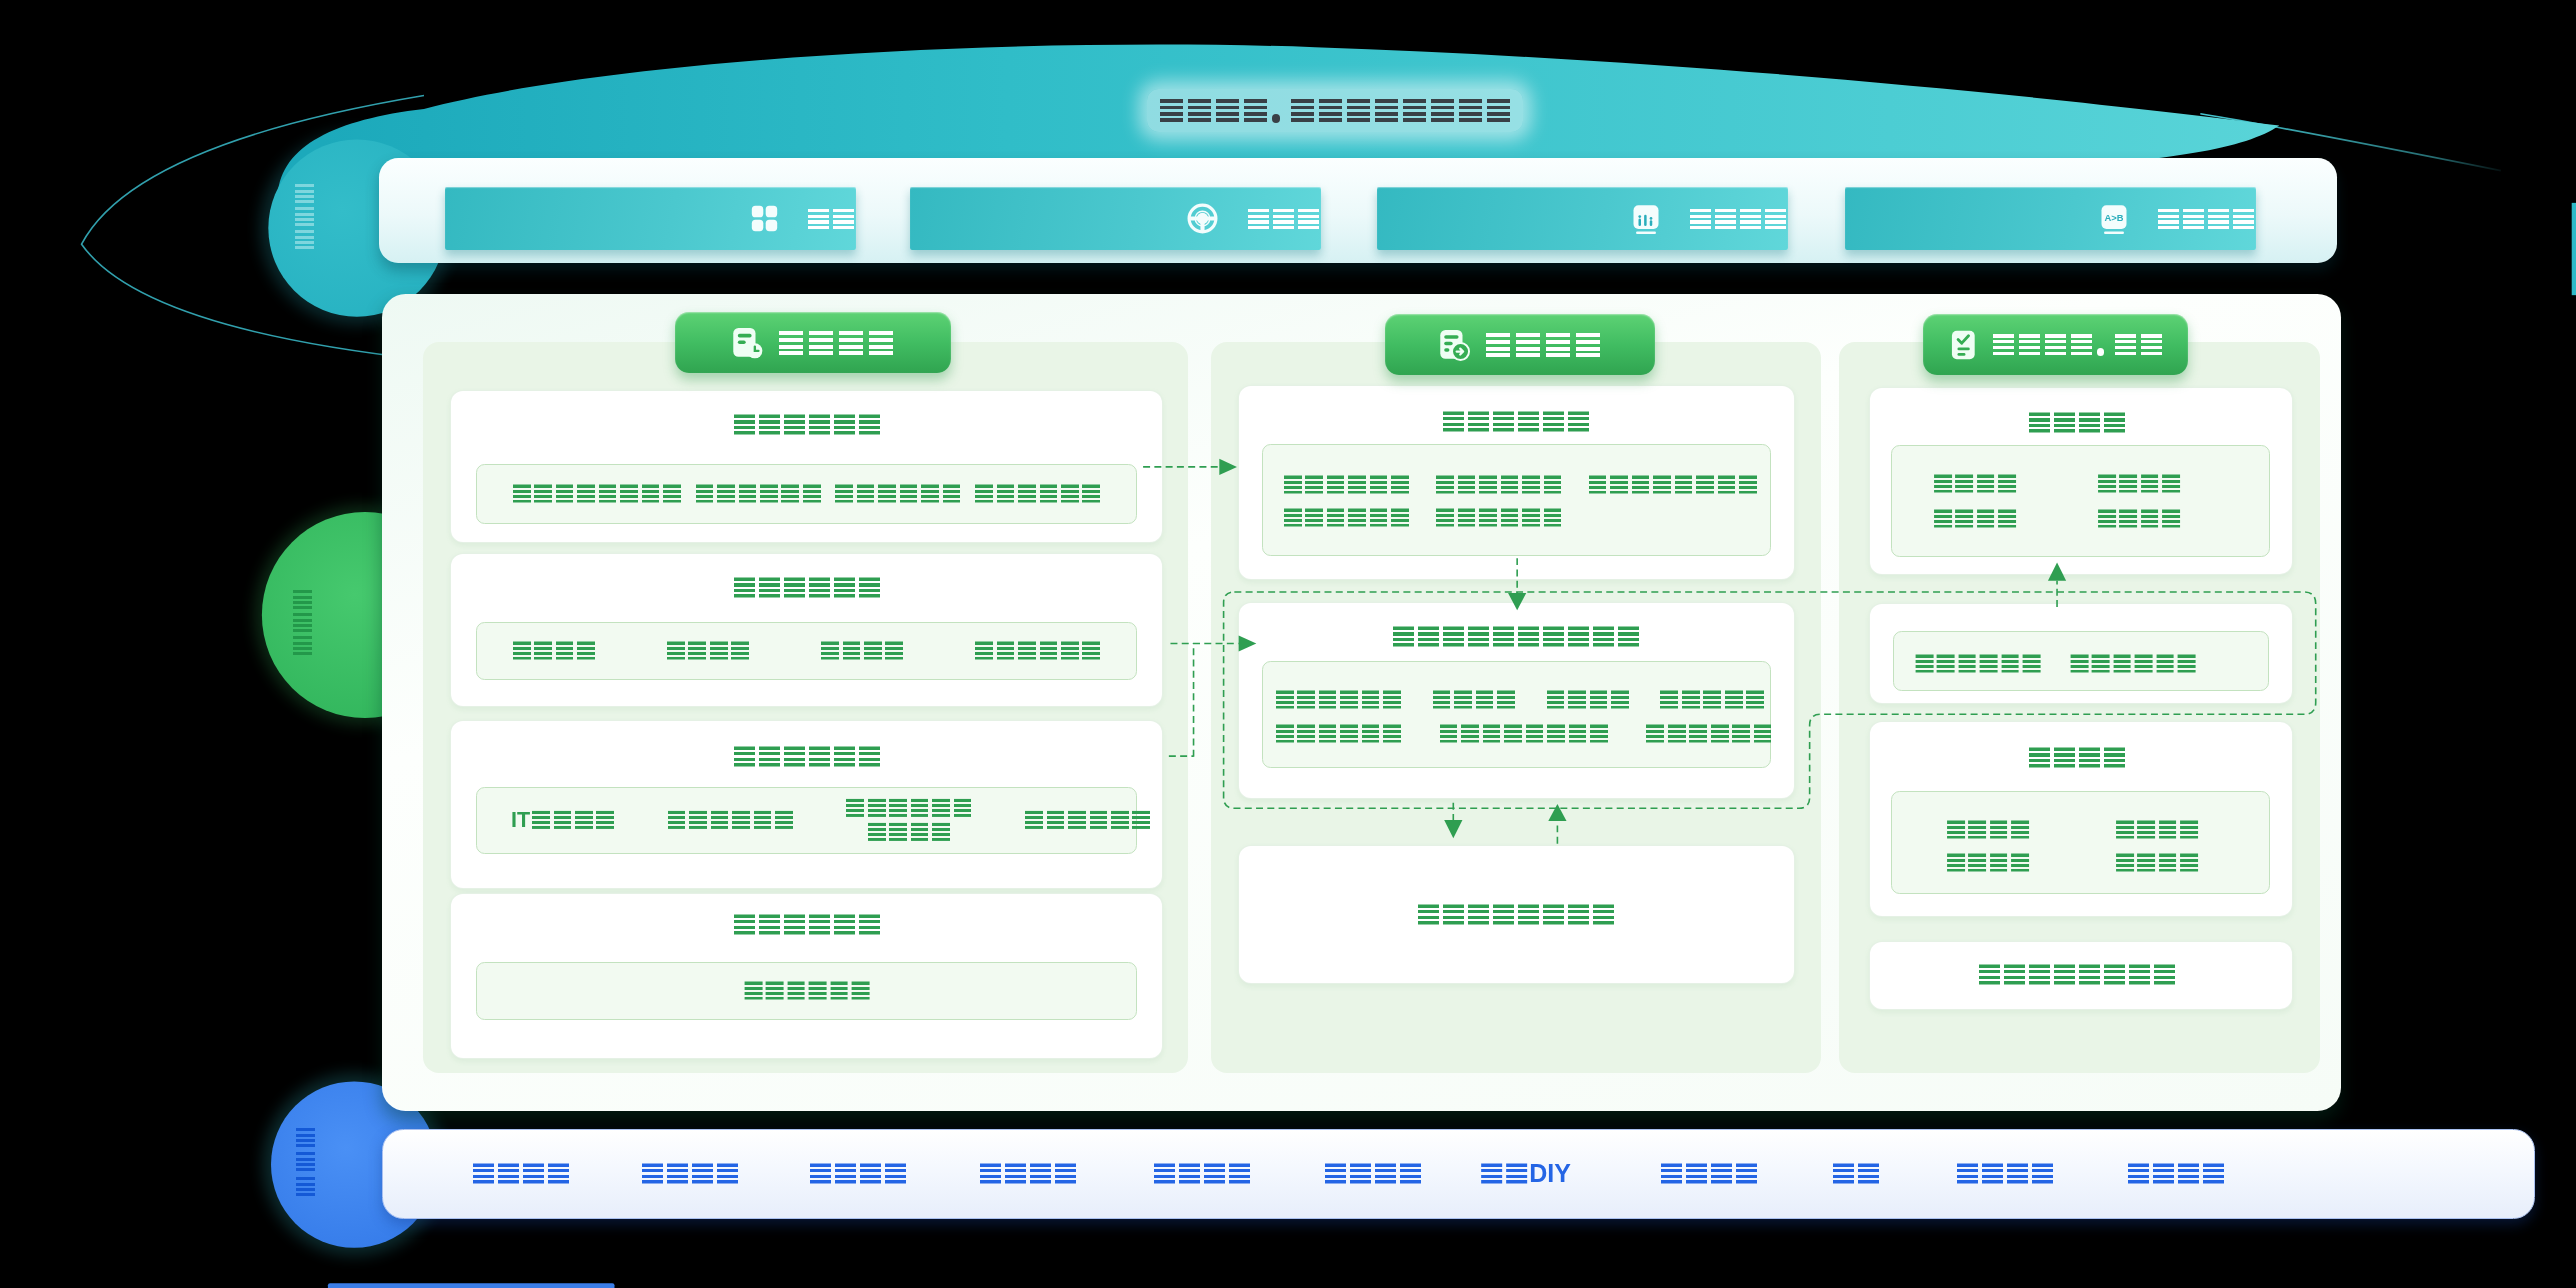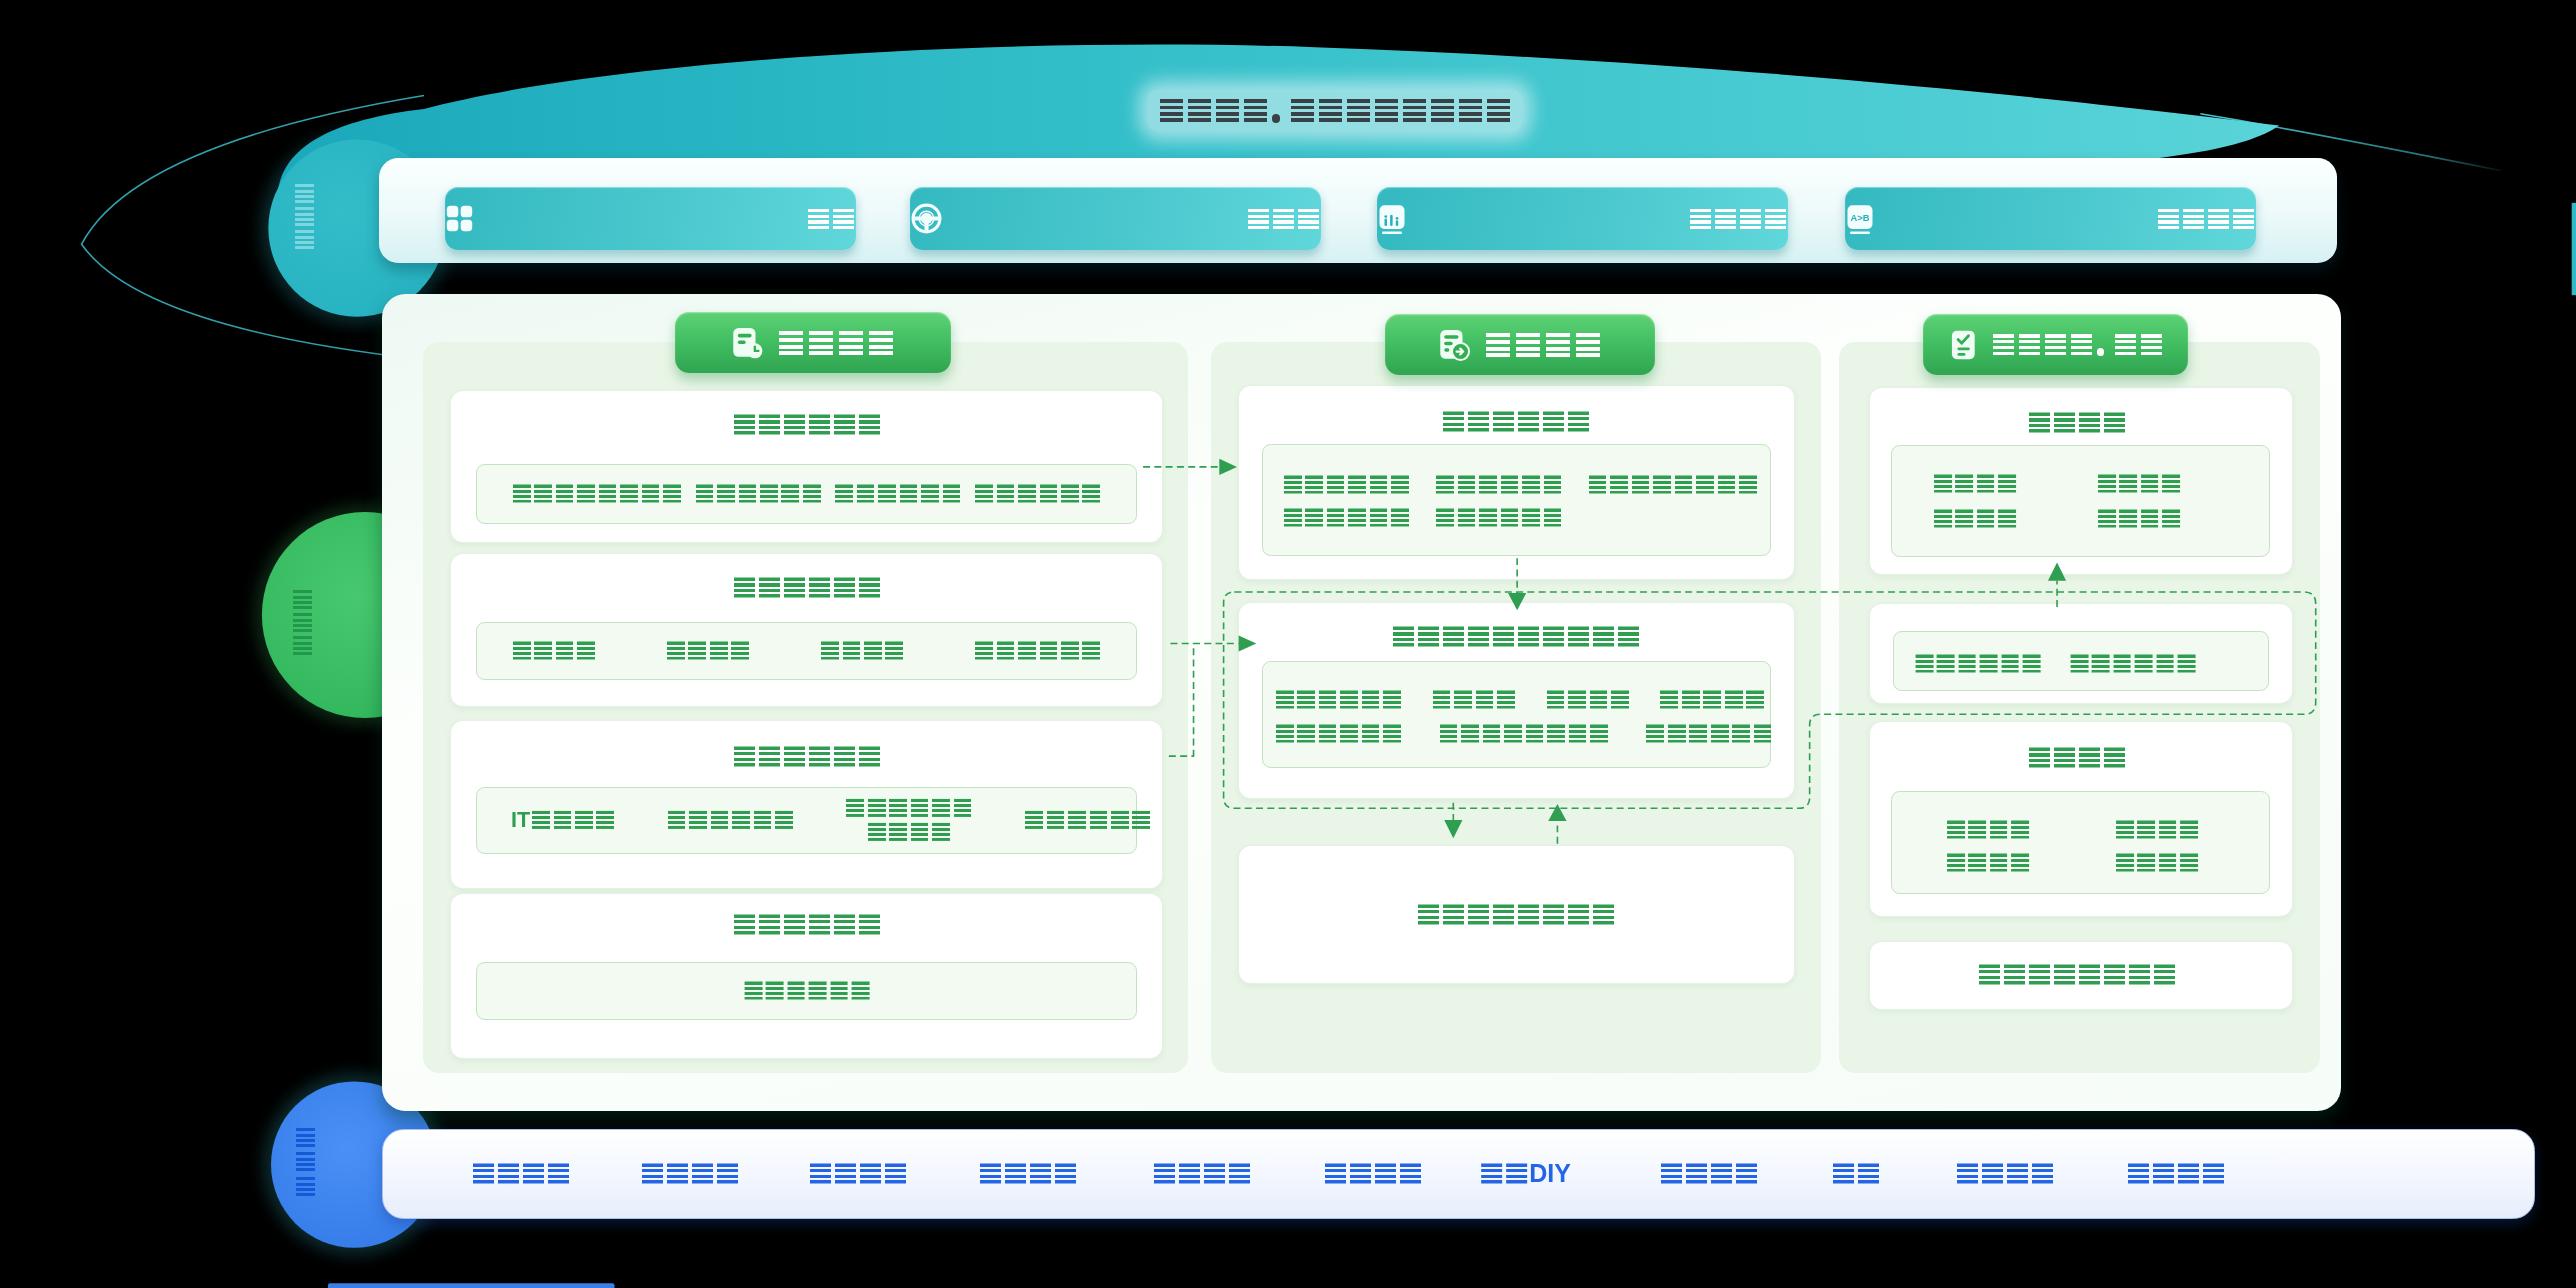--- a/index.html
+++ b/index.html
@@ -21,24 +21,24 @@
 .headline i.pt{--c:#394046}
 
 .vch{position:absolute;z-index:3;font-size:23.6px}
 .lt i{--c:rgba(236,255,255,.42)}
 .lg i{--c:#23984a}
 .lb i{--c:#1459d6}
 
 .navbox{position:absolute;left:379px;top:158px;width:1958px;height:105px;z-index:4;
   border-radius:19.3px;background:linear-gradient(180deg,#fbffff 0%,#ecf9fa 55%,#d6f1f3 100%);
   box-shadow:0 7.5px 14px rgba(5,60,70,.32)}
-.nbtn{position:absolute;top:187px;width:411px;height:63px;z-index:5;border-radius:13px;
+.nbtn{position:absolute;top:187px;width:411px;height:63px;z-index:5;border-radius:2px;
   background:linear-gradient(100deg,#34b9c1 0%,#4bc8ce 55%,#60d7da 100%);
   box-shadow:0 5.4px 9.7px rgba(23,125,135,.32),inset 0 1.1px 1.1px rgba(255,255,255,.4);
-  display:flex;align-items:center;justify-content:space-between;gap:16px}
+  display:flex;align-items:center;justify-content:flex-end;gap:27px}
 .ntxt{font-size:25px;color:#fff;--c2:#fff}
 .ntxt i{--c:#fff}
 
 .mainbox{position:absolute;left:382px;top:294px;width:1959px;height:817px;z-index:4;
   border-radius:23.6px;background:linear-gradient(165deg,#eef9f3 0%,#fdfffd 35%,#f6fcf7 100%);
   box-shadow:0 9.7px 18px rgba(5,60,40,.4)}
 .col{position:absolute;top:342px;height:731px;z-index:5;border-radius:16px;background:#e9f5e7}
 .pill{position:absolute;height:61px;z-index:7;border-radius:14px;
   background:linear-gradient(180deg,#5dd274 0%,#41bd62 50%,#30a450 100%);
   box-shadow:0 6.4px 11.8px rgba(40,150,70,.35),inset 0 1.1px 1.6px rgba(255,255,255,.45);

